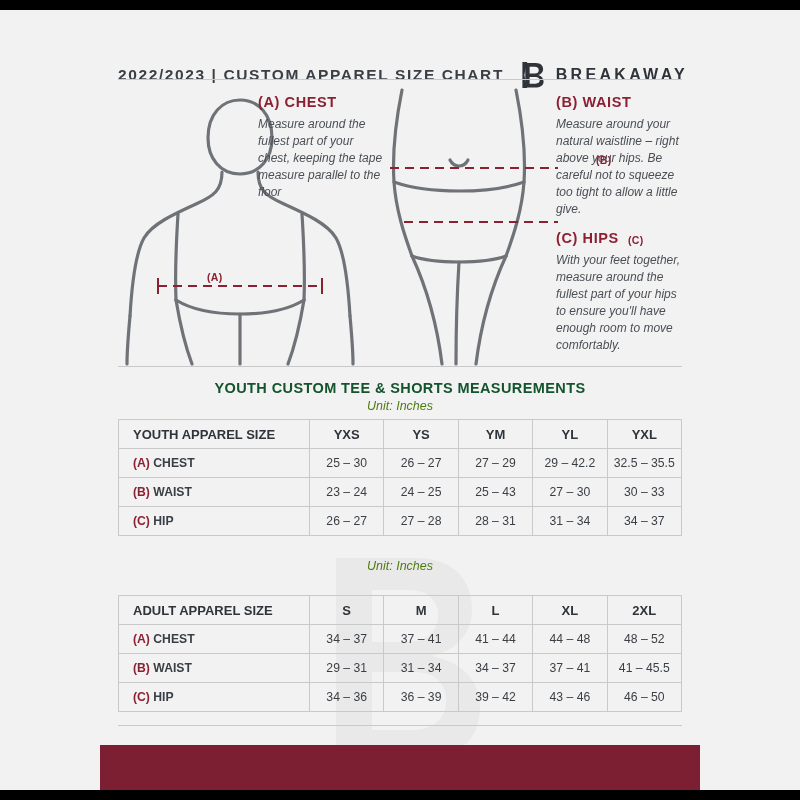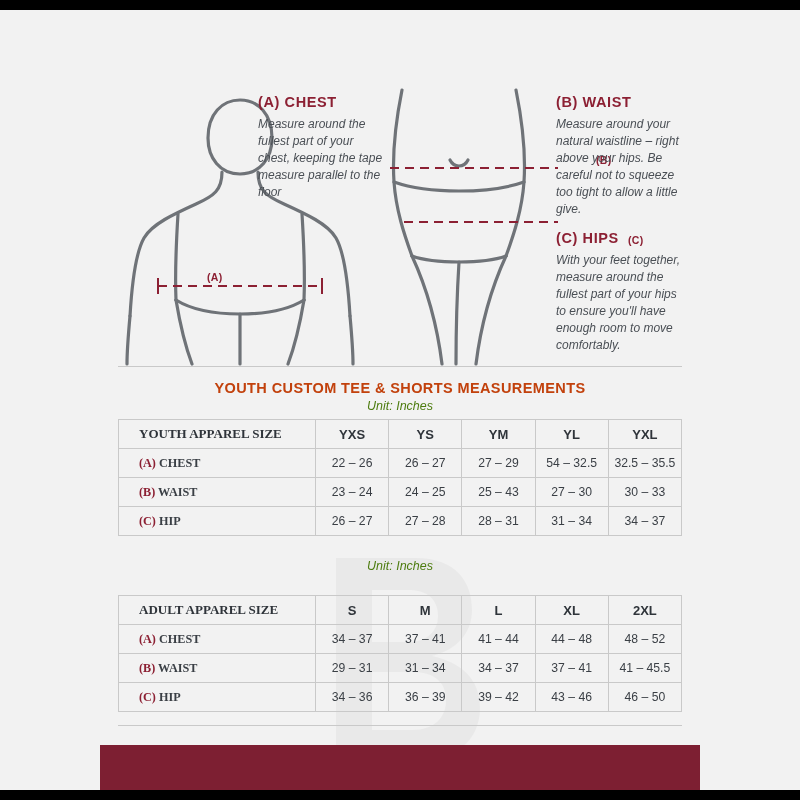--- a/index.html
+++ b/index.html
@@ -113,21 +113,21 @@
   }
   
   .sec {
     position: absolute;
     width: 800px;
     text-align: center;
   }
   .sec-title {
     font-size: 14.5px;
     font-weight: bold;
-    color: #c2410c;
+    color: #14532d;
     letter-spacing: 0.4px;
   }
   .sec-sub {
     font-size: 12.5px;
     font-style: italic;
     color: #4d7c0f;
     margin-top: 3px;
   }
   
   table.size {
@@ -140,24 +140,23 @@
   table.size th, table.size td {
     border: 1px solid #c9c9c9;
     height: 28px;
     font-size: 12.2px;
     color: #3a3f45;
     text-align: center;
     padding: 0;
   }
   table.size th.rowhead, table.size td.rowhead {
     text-align: left;
-    padding-left: 20px;
+    padding-left: 14px;
     font-weight: bold;
     width: 176px;
-    font-family: Liberation Serif, serif;
   }
   table.size th {
     font-weight: bold;
     font-size: 13px;
     color: #2f343a;
   }
   table.size td.val { font-weight: normal; }
   .lbl-red { color: #8c2033; font-weight: bold; }
   .rowhead-txt { font-weight: bold; color: #3a3f45; text-align: right; }
   
@@ -173,20 +172,31 @@
 </head>
 <body>
 
 <div id="page">
   <div class="sheet">
 
     <svg class="watermark" viewBox="0 0 100 110">
       <path d="M18 4 L58 4 C78 4 86 16 86 30 C86 42 78 50 66 53 C80 56 90 64 90 79 C90 95 78 106 56 106 L18 106 Z M36 20 L36 46 L54 46 C64 46 69 40 69 33 C69 25 64 20 54 20 Z M36 61 L36 90 L56 90 C67 90 73 84 73 75 C73 66 67 61 56 61 Z" fill="#6b6b6b"></path>
     </svg>
 
+    <div class="header">
+      <div class="header-title">2022/2023  |  CUSTOM APPAREL SIZE CHART</div>
+      <div class="brand">
+        <svg class="brand-mark" viewBox="0 0 44 54">
+          <path d="M6 2 L28 2 C38 2 43 8 43 15 C43 21 39 25 33 27 C40 29 44 34 44 41 C44 49 37 53 26 53 L6 53 Z M15 10 L15 24 L26 24 C31 24 34 21 34 17 C34 13 31 10 26 10 Z M15 31 L15 45 L27 45 C33 45 36 42 36 38 C36 34 33 31 27 31 Z" fill="#2f343a"></path>
+          <path d="M0 0 L10 0 L4 27 L10 54 L0 54 Z" fill="#2f343a"></path>
+        </svg>
+        <div class="brand-name">BREAKAWAY</div>
+      </div>
+      <div class="hr" style="top:47px;"></div>
+    </div>
 
     <div class="illus">
 
       <svg width="240" height="280" viewBox="0 0 240 280" style="position:absolute;left:0;top:0;">
         <g fill="none" stroke="#6f7378" stroke-width="3.2" stroke-linecap="round" stroke-linejoin="round">
           <path d="M90 52 C90 28 104 14 122 14 C140 14 154 28 154 52 C154 72 142 88 122 88 C102 88 90 72 90 52 Z"></path>
           <path d="M104 86 C104 104 96 110 78 118 C56 128 34 138 26 152 C18 166 14 196 12 230"></path>
           <path d="M140 86 C140 104 148 110 166 118 C188 128 210 138 218 152 C226 166 230 196 232 230"></path>
           <path d="M12 230 C10 252 9 268 9 278"></path>
           <path d="M232 230 C234 252 235 268 235 278"></path>
@@ -254,24 +264,24 @@
           <th>YXS</th>
           <th>YS</th>
           <th>YM</th>
           <th>YL</th>
           <th>YXL</th>
         </tr>
       </thead>
       <tbody>
         <tr>
           <td class="rowhead"><span class="lbl-red">(A)</span> <span class="rowhead-txt">CHEST</span></td>
-          <td class="val">22 – 26</td>
+          <td class="val">25 – 30</td>
           <td class="val">26 – 27</td>
           <td class="val">27 – 29</td>
-          <td class="val">54 – 32.5</td>
+          <td class="val">29 – 42.2</td>
           <td class="val">32.5 – 35.5</td>
         </tr>
         <tr>
           <td class="rowhead"><span class="lbl-red">(B)</span> <span class="rowhead-txt">WAIST</span></td>
           <td class="val">23 – 24</td>
           <td class="val">24 – 25</td>
           <td class="val">25 – 43</td>
           <td class="val">27 – 30</td>
           <td class="val">30 – 33</td>
         </tr>

